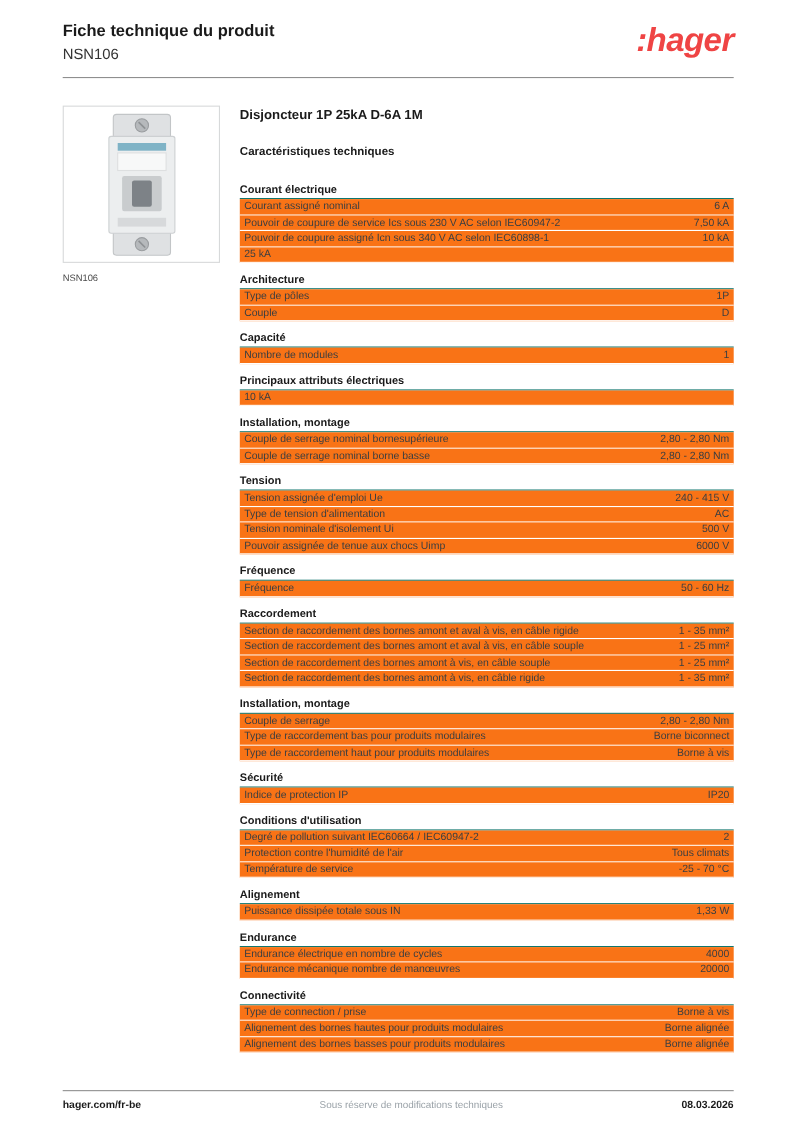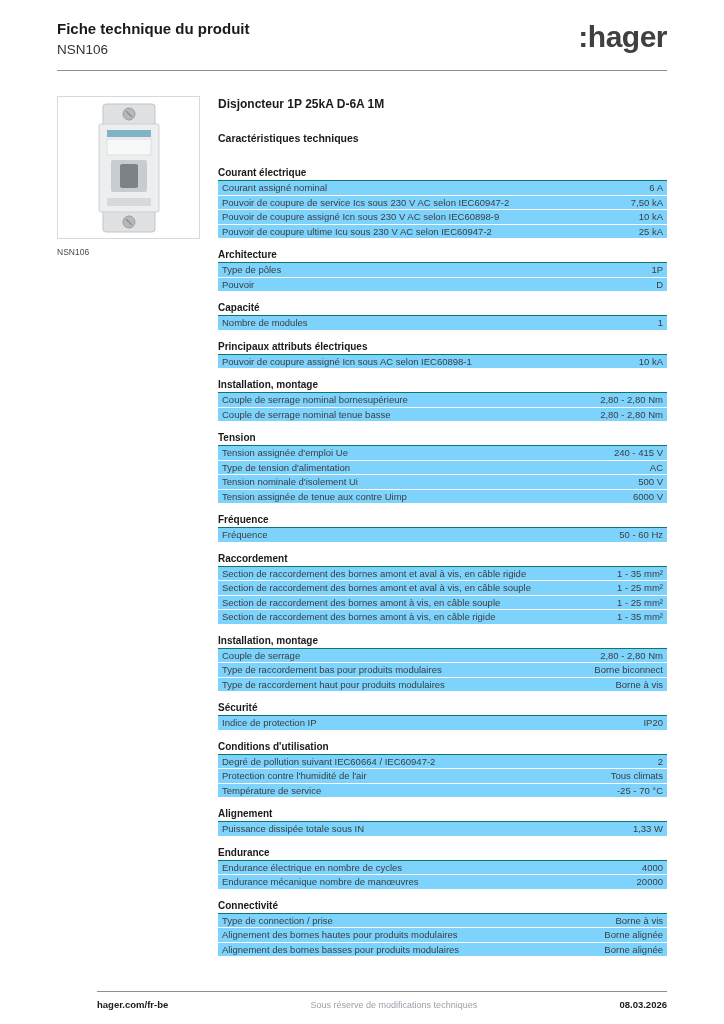--- a/index.html
+++ b/index.html
@@ -35,45 +35,45 @@
   .product-title { font-size:12px; font-weight:bold; margin-bottom:21px; }
   .table-heading { font-size:10.5px; font-weight:bold; margin-bottom:21px; }
   .section { margin-top:8px; }
   .section:first-child { margin-top:0; }
   .section-title {
     font-size:10px; font-weight:bold; color:#1a1a1a;
     padding:2px 0 2px; border-bottom:1px solid #0f766e; line-height:11px;
   }
   .row {
     display:flex; justify-content:space-between; align-items:baseline;
-    background:#7dd3fc; border-bottom:1.5px solid #ffffff;
+    background:#f97316; border-bottom:1.5px solid #ffffff;
     padding:1px 4px; font-size:9.5px; line-height:11.5px; color:#3a3e41;
   }
   .row-label { flex:1 1 auto; padding-right:10px; }
   .row-value { flex:0 0 auto; white-space:nowrap; text-align:center; }
 
   
   .footer {
     position:absolute; left:57px; right:57px; bottom:14px;
     border-top:1px solid #8f8f8f; padding-top:7px;
-    display:flex; justify-content:space-between; align-items:baseline;margin-left:40px;
+    display:flex; justify-content:space-between; align-items:baseline;
   }
   .footer-left { font-size:9.5px; font-weight:bold; color:#1a1a1a; text-decoration:none; }
   .footer-center { font-size:9px; color:#9aa2a8; }
   .footer-right { font-size:9.5px; font-weight:bold; color:#1a1a1a; }
 </style>
 </head>
 <body>
 
 <div class="page">
 
   <div class="header">
     <div class="doc-title">Fiche technique du produit</div>
     <div class="doc-subtitle">NSN106</div>
-    <div class="logo" style="color: #404040;">:hager</div>
+    <div class="logo" style="color: #ef4444; font-style: italic;">:hager</div>
   </div>
 
   <div class="figure">
     <div class="figure-box">
       <svg width="128" height="132" viewBox="0 0 128 132" aria-hidden="true">
 
         <rect x="38" y="2" width="52" height="128" rx="3" fill="#dfe1e3" stroke="#c2c5c7"></rect>
         <rect x="34" y="22" width="60" height="88" rx="2" fill="#eceeef" stroke="#cdd0d2"></rect>
         <rect x="42" y="28" width="44" height="7" fill="#7fb3c6"></rect>
         <rect x="42" y="37" width="44" height="16" fill="#f7f8f8" stroke="#dddfe0"></rect>
@@ -97,80 +97,78 @@
           <div class="section-title">Courant électrique</div>
           <div class="row">
             <span class="row-label">Courant assigné nominal</span>
             <span class="row-value">6 A</span>
           </div>
           <div class="row">
             <span class="row-label">Pouvoir de coupure de service Ics sous 230 V AC selon IEC60947-2</span>
             <span class="row-value">7,50 kA</span>
           </div>
           <div class="row">
-            <span class="row-label">Pouvoir de coupure assigné Icn sous 230 V AC selon IEC60898-9</span>
+            <span class="row-label">Pouvoir de coupure assigné Icn sous 340 V AC selon IEC60898-1</span>
             <span class="row-value">10 kA</span>
           </div>
           <div class="row">
-            <span class="row-label">Pouvoir de coupure ultime Icu sous 230 V AC selon IEC60947-2</span>
             <span class="row-value">25 kA</span>
           </div>
         </div>
         <div class="section">
           <div class="section-title">Architecture</div>
           <div class="row">
             <span class="row-label">Type de pôles</span>
             <span class="row-value">1P</span>
           </div>
           <div class="row">
-            <span class="row-label">Pouvoir</span>
+            <span class="row-label">Couple</span>
             <span class="row-value">D</span>
           </div>
         </div>
         <div class="section">
           <div class="section-title">Capacité</div>
           <div class="row">
             <span class="row-label">Nombre de modules</span>
             <span class="row-value">1</span>
           </div>
         </div>
         <div class="section">
           <div class="section-title">Principaux attributs électriques</div>
           <div class="row">
-            <span class="row-label">Pouvoir de coupure assigné Icn sous AC selon IEC60898-1</span>
             <span class="row-value">10 kA</span>
           </div>
         </div>
         <div class="section">
           <div class="section-title">Installation, montage</div>
           <div class="row">
             <span class="row-label">Couple de serrage nominal bornesupérieure</span>
             <span class="row-value">2,80 - 2,80 Nm</span>
           </div>
           <div class="row">
-            <span class="row-label">Couple de serrage nominal tenue basse</span>
+            <span class="row-label">Couple de serrage nominal borne basse</span>
             <span class="row-value">2,80 - 2,80 Nm</span>
           </div>
         </div>
         <div class="section">
           <div class="section-title">Tension</div>
           <div class="row">
             <span class="row-label">Tension assignée d'emploi Ue</span>
             <span class="row-value">240 - 415 V</span>
           </div>
           <div class="row">
             <span class="row-label">Type de tension d'alimentation</span>
             <span class="row-value">AC</span>
           </div>
           <div class="row">
             <span class="row-label">Tension nominale d'isolement Ui</span>
             <span class="row-value">500 V</span>
           </div>
           <div class="row">
-            <span class="row-label">Tension assignée de tenue aux contre Uimp</span>
+            <span class="row-label">Pouvoir assignée de tenue aux chocs Uimp</span>
             <span class="row-value">6000 V</span>
           </div>
         </div>
         <div class="section">
           <div class="section-title">Fréquence</div>
           <div class="row">
             <span class="row-label">Fréquence</span>
             <span class="row-value">50 - 60 Hz</span>
           </div>
         </div>

